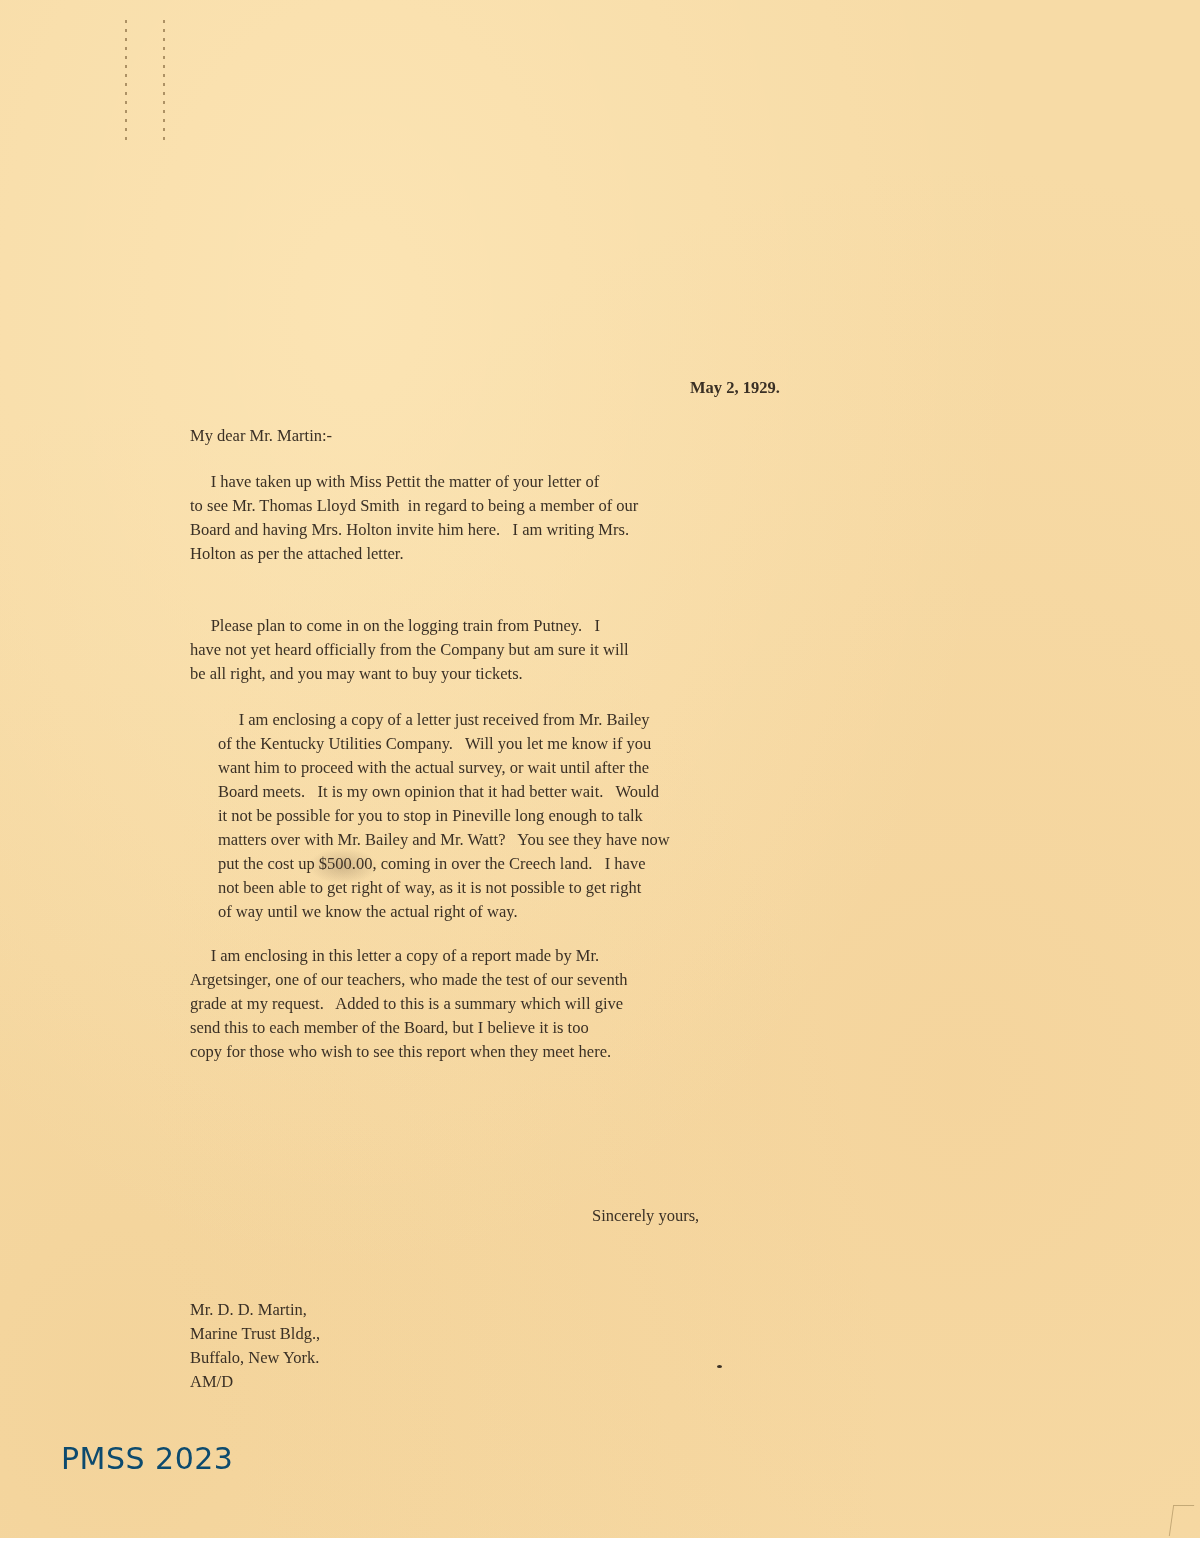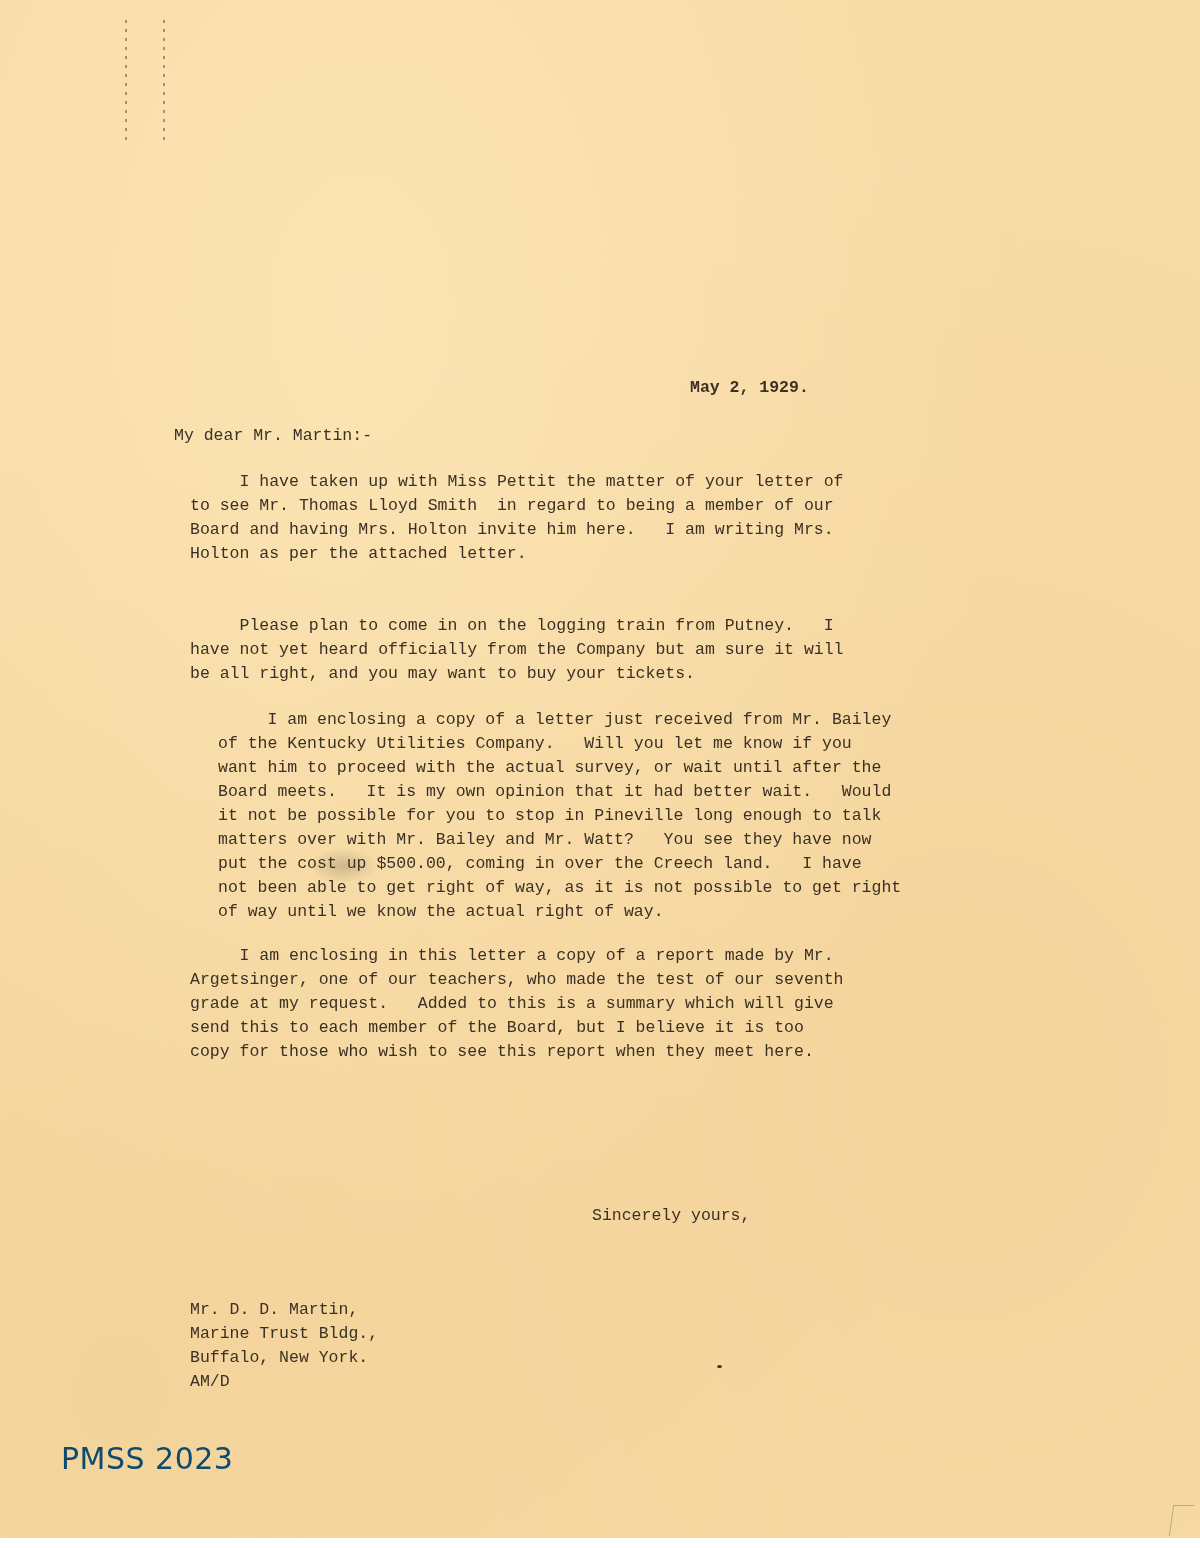--- a/index.html
+++ b/index.html
@@ -19,36 +19,36 @@
     .corner-fold-line {
       position: absolute; right: 8px; bottom: 12px; width: 20px; height: 30px;
       border-left: 1px solid #a48a5a; border-top: 1px solid #a48a5a; transform: skewX(-8deg);
       opacity: 0.6;
     }
     .punch {
       position: absolute; top: 20px; width: 2px; height: 120px;
       background: repeating-linear-gradient(to bottom, rgba(110,80,40,0.55) 0 3px, rgba(0,0,0,0) 3px 9px);
     }
     .date { position: absolute; left: 690px; top: 376px; font-size: 16.5px; font-weight: bold; }
-    .salutation { position: absolute; left: 174px; top: 424px; text-align: center; }
+    .salutation { position: absolute; left: 190px; top: 424px; text-align: center; }
     .para { position: absolute; left: 190px; width: 830px; }
     .para .line { display: block; white-space: pre; height: 24px; }
     .p1 { top: 470px; }
     .p2 { top: 614px; }
     .p3 { top: 708px; margin-left: 28px; }
     .p4 { top: 944px; }
     .closing { position: absolute; left: 592px; top: 1204px; }
     .address { position: absolute; left: 190px; top: 1298px; }
     .address .line { display: block; white-space: pre; height: 24px; }
     .watermark {
       position: absolute; left: 61px; top: 1441px;
       font-family: "DejaVu Sans", sans-serif; font-size: 30px; letter-spacing: 0.5px;
       color: #0c4a6e;
     }
-    .text { font-size: 16.5px; line-height: 24px; }
+    .text { font-size: 16.5px; line-height: 24px; font-family: Liberation Serif, serif; }
     .smudge {
       position: absolute; left: 308px; top: 848px; width: 70px; height: 36px;
       background: radial-gradient(ellipse, rgba(90,70,50,0.25) 0%, rgba(90,70,50,0) 70%);
     }
     .speck { position: absolute; width: 5px; height: 3px; background: #3a3025; border-radius: 50%; }
   </style>
 </head>
 <body>
 
 <div class="punch" style="left:125px;"></div>

